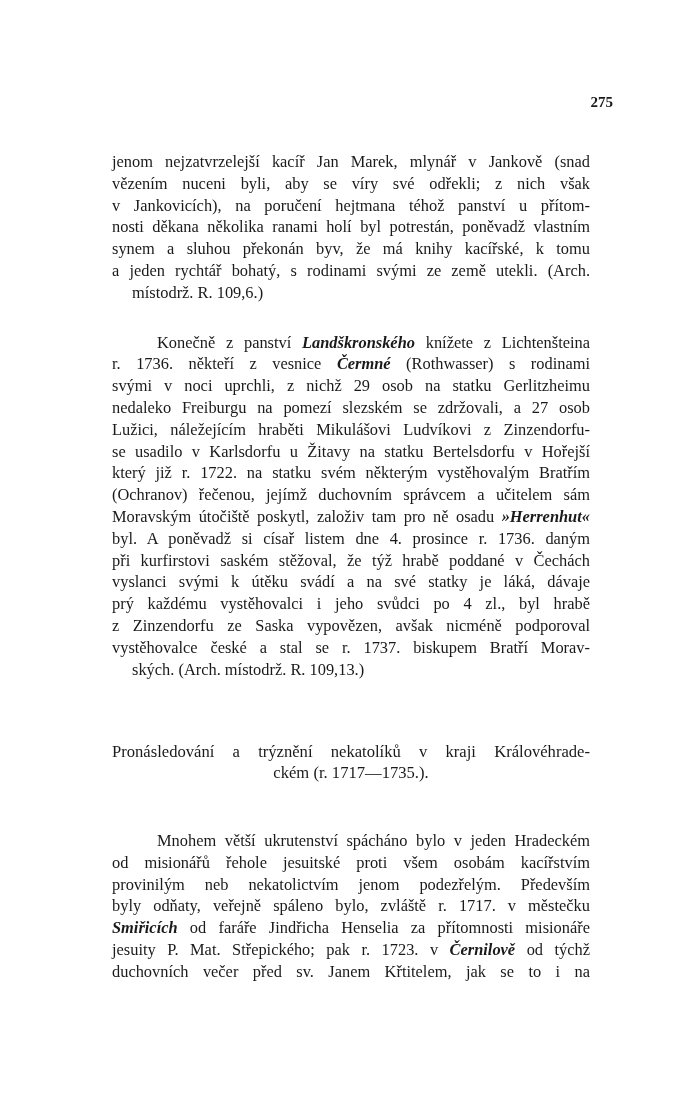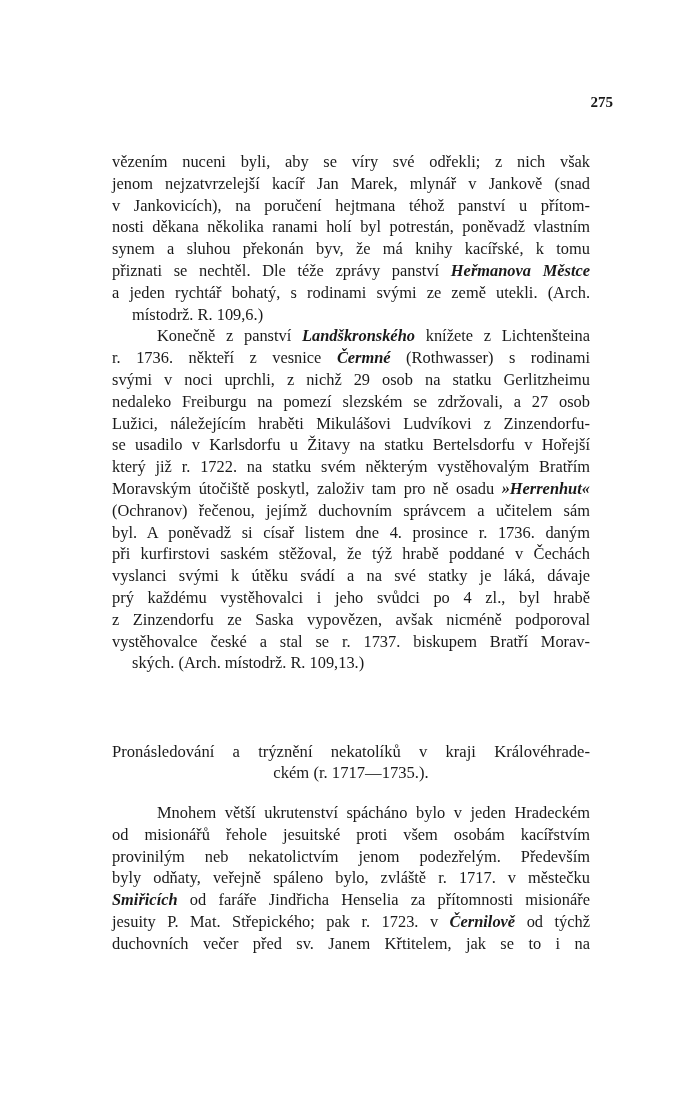--- a/index.html
+++ b/index.html
@@ -4,59 +4,56 @@
 <style>
   html, body { margin: 0; padding: 0; background: #ffffff; }
   body { width: 700px; height: 1111px; position: relative; overflow: hidden;
          font-family: "Liberation Serif", "DejaVu Serif", serif; color: #1a1a1a; }
   .page-number { position: absolute; left: 560px; top: 94px; width: 30px; text-align: right;
                  font-size: 15px; font-weight: bold; margin-left: 23px; }
   .block { position: absolute; left: 112px; width: 478px; }
   .line { height: 21.8px; line-height: 21.8px; font-size: 16.4px; white-space: nowrap;
           text-align: justify; text-align-last: justify; }
   .line.last { text-align-last: left; margin-left: 20px; }
-  .line.indent { padding-left: 45px; }
+  .line.indent { padding-left: 45px; margin-top: 28px; }
   .it { font-style: italic; font-weight: bold; }
   .heading { position: absolute; left: 112px; width: 478px; top: 741px; text-align: center;
              font-weight: normal; font-size: 16.6px; line-height: 21px; }
   .heading .hl { display: block; white-space: nowrap; }
   .heading .hl.first { text-align: justify; text-align-last: justify; }
 </style>
 </head>
 <body>
 
 <div class="page-number">275</div>
 
 <div class="block" style="top:151px;">
+  <div class="line">jenom nejzatvrzelejší kacíř Jan Marek, mlynář v Jankově (snad</div>
   <div class="line">vězením nuceni byli, aby se víry své odřekli; z nich však</div>
-  <div class="line">jenom nejzatvrzelejší kacíř Jan Marek, mlynář v Jankově (snad</div>
   <div class="line">v Jankovicích), na poručení hejtmana téhož panství u přítom-</div>
   <div class="line">nosti děkana několika ranami holí byl potrestán, poněvadž vlastním</div>
   <div class="line">synem a sluhou překonán byv, že má knihy kacířské, k tomu</div>
-  <div class="line">
-    <span>přiznati se nechtěl. Dle téže zprávy panství </span><span class="it">Heřmanova Městce</span>
-  </div>
   <div class="line">a jeden rychtář bohatý, s rodinami svými ze země utekli. (Arch.</div>
   <div class="line last">místodrž. R. 109,6.)</div>
 
   <div class="line indent">
     <span>Konečně z panství </span><span class="it">Landškronského</span><span> knížete z Lichtenšteina</span>
   </div>
   <div class="line">
     <span>r. 1736. někteří z vesnice </span><span class="it">Čermné</span><span> (Rothwasser) s rodinami</span>
   </div>
   <div class="line">svými v noci uprchli, z nichž 29 osob na statku Gerlitzheimu</div>
   <div class="line">nedaleko Freiburgu na pomezí slezském se zdržovali, a 27 osob</div>
   <div class="line">Lužici, náležejícím hraběti Mikulášovi Ludvíkovi z Zinzendorfu-</div>
   <div class="line">se usadilo v Karlsdorfu u Žitavy na statku Bertelsdorfu v Hořejší</div>
   <div class="line">který již r. 1722. na statku svém některým vystěhovalým Bratřím</div>
+  <div class="line">(Ochranov) řečenou, jejímž duchovním správcem a učitelem sám</div>
   <div class="line">
     <span>Moravským útočiště poskytl, založiv tam pro ně osadu </span><span class="it">»Herrenhut«</span>
   </div>
-  <div class="line">(Ochranov) řečenou, jejímž duchovním správcem a učitelem sám</div>
   <div class="line">byl. A poněvadž si císař listem dne 4. prosince r. 1736. daným</div>
   <div class="line">při kurfirstovi saském stěžoval, že týž hrabě poddané v Čechách</div>
   <div class="line">vyslanci svými k útěku svádí a na své statky je láká, dávaje</div>
   <div class="line">prý každému vystěhovalci i jeho svůdci po 4 zl., byl hrabě</div>
   <div class="line">z Zinzendorfu ze Saska vypovězen, avšak nicméně podporoval</div>
   <div class="line">vystěhovalce české a stal se r. 1737. biskupem Bratří Morav-</div>
   <div class="line last">ských. (Arch. místodrž. R. 109,13.)</div>
 </div>
 
 <div class="heading">

